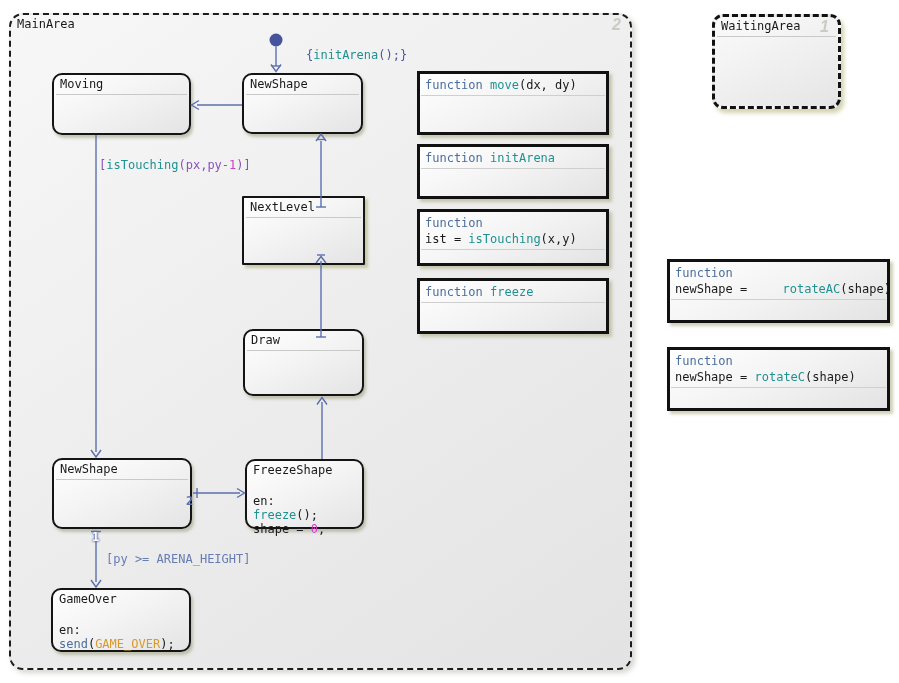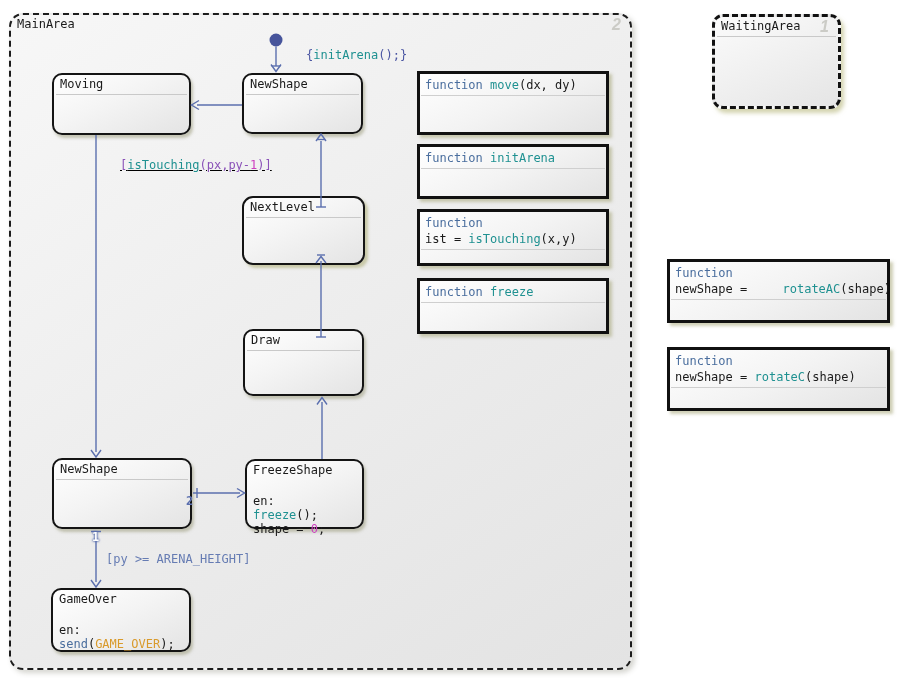--- a/index.html
+++ b/index.html
@@ -14,21 +14,21 @@
     box-shadow: 3px 3px 5px rgba(90,90,70,0.25);
   }
   .mainarea-title { position: absolute; left: 6px; top: 2px; font-size: 12px; color: #1a1a1a; }
 
   .state {
     position: absolute; border: 2.5px solid #141414; border-radius: 10px;
     background: linear-gradient(155deg, #ffffff 0%, #f4f4f4 45%, #e4e4e4 100%);
     box-shadow: 2px 3px 3px rgba(150,150,115,0.5);
     padding-left: 26px;
   }
-  .state.square { border-radius: 11px; box-shadow: 3px 3px 3px rgba(170,170,110,0.55); }
+  .state.square { border-radius: 1px; box-shadow: 3px 3px 3px rgba(170,170,110,0.55); }
   .state-title { position: absolute; left: 6px; top: 2px; font-size: 12px; color: #1a1a1a; white-space: pre; }
   .title-sep { position: absolute; left: 2px; right: 2px; top: 19px; border-top: 1px solid #c9c9c9; }
   .state-body { position: absolute; left: 6px; top: 33px; font-size: 12px; line-height: 14px; color: #1a1a1a; white-space: pre; }
 
   .funcbox {
     position: absolute; border: 3px solid #111111;
     background: linear-gradient(155deg, #ffffff 0%, #f3f3f3 50%, #e3e3e3 100%);
     box-shadow: 3px 3px 3px rgba(160,160,110,0.5);
   }
   .funcbox .code { padding: 3px 5px 1px 5px; font-size: 12px; line-height: 16px; white-space: pre; }
@@ -174,21 +174,21 @@
     </g>
     <g>
       <line x1="96" y1="531" x2="96" y2="582"></line>
       <line x1="91" y1="531.5" x2="101" y2="531.5"></line>
       <polyline points="91,580 96,587 101,580"></polyline>
     </g>
   </svg>
 
   <div class="tlabel" style="left:306px; top:48px;"><div><span style="color: rgb(74, 85, 162);">{</span><span style="color: rgb(31, 145, 145);">initArena</span><span style="color: rgb(74, 85, 162);">();}</span></div></div>
 
-  <div class="tlabel" style="left:120px; top:158px;text-decoration:underline;"><div><span style="color: rgb(138, 82, 184);">[</span><span style="color: rgb(31, 145, 145);">isTouching</span><span style="color: rgb(138, 82, 184);">(px,py-</span><span style="color: rgb(204, 63, 191);">1</span><span style="color: rgb(138, 82, 184);">)]</span></div></div>
+  <div class="tlabel" style="left:99px; top:158px;"><div><span style="color: rgb(138, 82, 184);">[</span><span style="color: rgb(31, 145, 145);">isTouching</span><span style="color: rgb(138, 82, 184);">(px,py-</span><span style="color: rgb(204, 63, 191);">1</span><span style="color: rgb(138, 82, 184);">)]</span></div></div>
 
   <div class="tnum tnum-blue" style="left:186px; top:494px;">2</div>
 
   <div class="tnum tnum-knockout" style="left:92px; top:530px;">1</div>
 
   <div class="tlabel" style="left:106px; top:552px;"><div><span style="color: rgb(102, 124, 179);">[py &gt;= ARENA_HEIGHT]</span></div></div>
 
 </div>
 
 </body></html>

